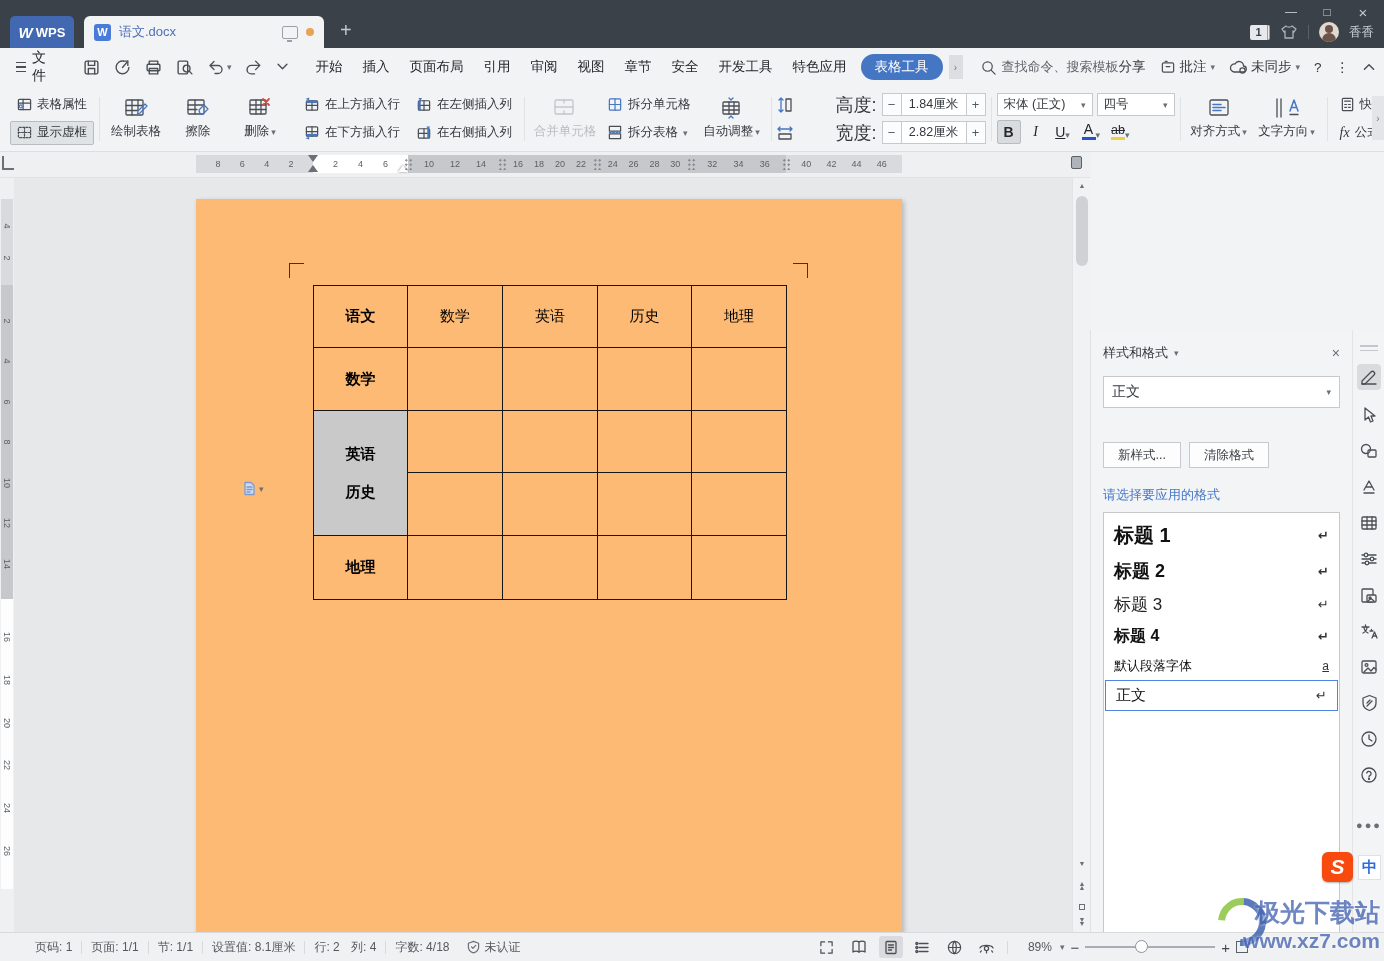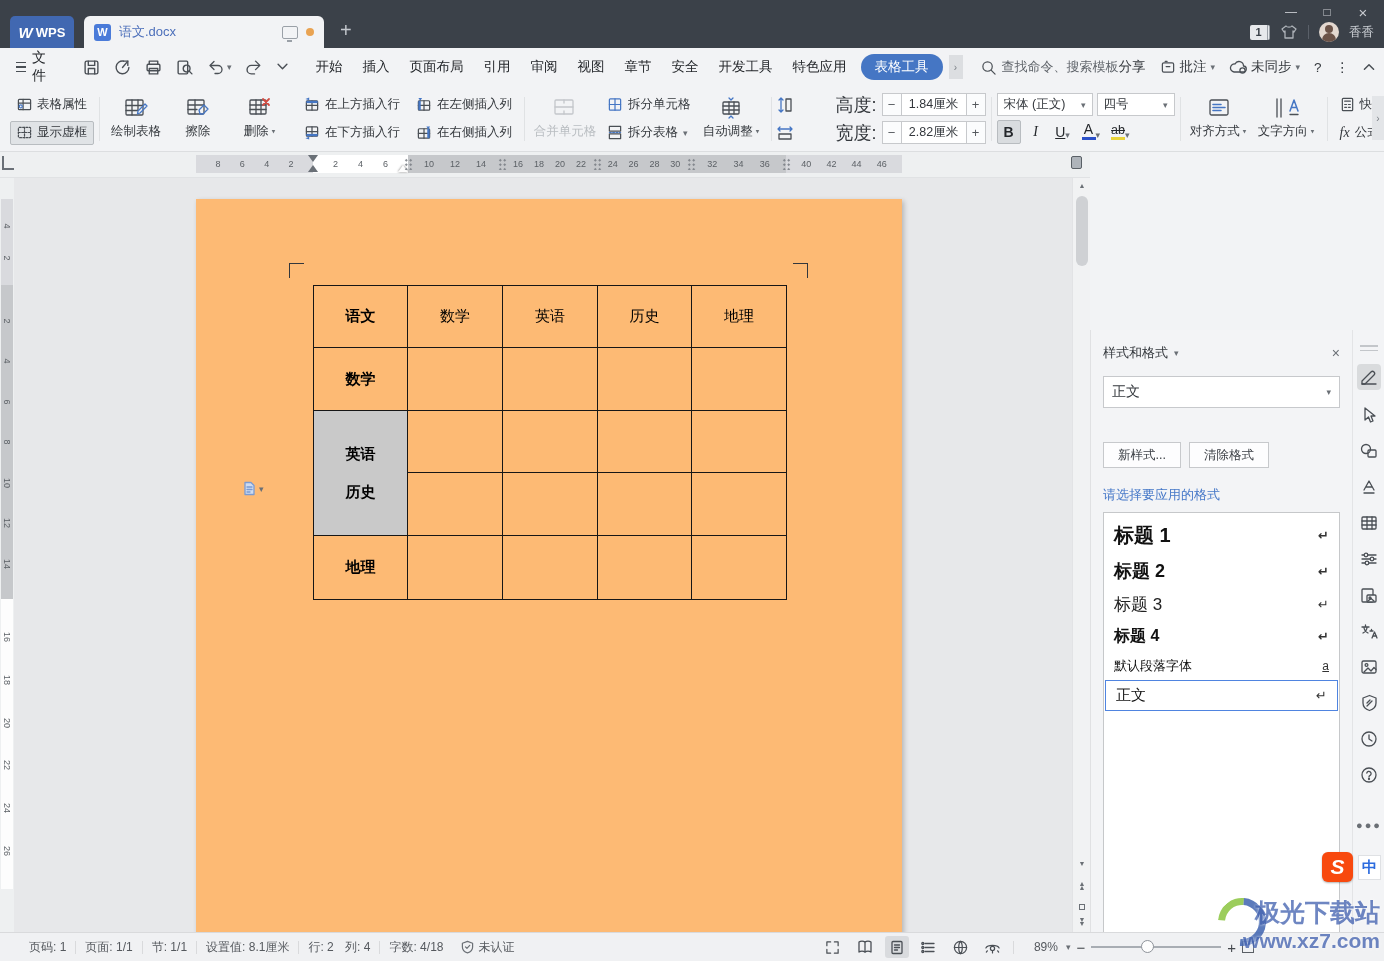--- a/index.html
+++ b/index.html
@@ -45,21 +45,21 @@
   .mb-right { display:flex; align-items:center; gap:14px; margin-left:auto; padding-right:14px; color:#34383d; font-size:13.5px; }
   .mb-right .itm { display:flex; align-items:center; gap:4px; cursor:pointer; white-space:nowrap; }
   .crt { font-size:9px; color:#6a6f75; }
 
   
   .ribbon { position:absolute; left:0; top:86px; width:1384px; height:66px; background:#f2f3f5; border-bottom:1px solid #dcdee0; display:flex; align-items:center; padding:0 4px; }
   .vsep { width:1px; height:44px; background:#e0e2e4; margin:0 5px; flex:none; }
   .stack2 { display:flex; flex-direction:column; gap:4px; justify-content:center; flex:none; }
   .rsm { display:flex; align-items:center; gap:5px; font-size:12.5px; color:#34383d; background:none; border:1px solid transparent; height:24px; padding:0 6px; cursor:pointer; font-family:inherit; }
   .rsm.pressed { background:#e0e3e6; border-color:#b8bcc0; border-radius:2px; }
-  .rbig { display:flex; flex-direction:column; align-items:center; justify-content:center; gap:4px; font-size:12.5px; color:#34383d; width:62px; height:56px; background:none; border:none; cursor:pointer; font-family:Liberation Mono, monospace; flex:none; }
+  .rbig { display:flex; flex-direction:column; align-items:center; justify-content:center; gap:4px; font-size:12.5px; color:#34383d; width:62px; height:56px; background:none; border:none; cursor:pointer; font-family:Liberation Sans, sans-serif; flex:none; }
   .rbig .lb { display:flex; align-items:center; gap:2px; white-space:nowrap; }
   .disabled, .disabled * { color:#b9bdc1 !important; stroke:#c3c6ca !important; }
   .grid22 { display:grid; grid-template-columns:auto auto; grid-auto-rows:24px; column-gap:2px; row-gap:4px; flex:none; }
   .sizerow { display:flex; align-items:center; gap:5px; height:24px; }
   .sizerow .slb { font-size:18px; white-space:nowrap;margin-left:38px; }
   .spin { display:flex; align-items:center; }
   .spin .sbtn { width:20px; height:23px; border:1px solid #c7c9cc; background:#fbfcfd; color:#55595e; font-size:13px; display:flex; align-items:center; justify-content:center; cursor:pointer; }
   .spin .sval { width:64px; height:23px; border-top:1px solid #c7c9cc; border-bottom:1px solid #c7c9cc; background:#fff; display:flex; align-items:center; justify-content:center; font-size:12.5px; }
   .selbox { height:23px; border:1px solid #c7c9cc; background:#fff; display:flex; align-items:center; justify-content:space-between; padding:0 6px; font-size:12.5px; cursor:pointer; }
   .fontrow { display:flex; gap:4px; }
@@ -129,21 +129,21 @@
 
   
   .strip { position:absolute; left:1352px; top:152px; width:32px; height:780px; background:#f3f4f6; border-left:1px solid #e3e4e6; }
   .handle { position:absolute; left:7px; top:12px; width:18px; }
   .handle i { display:block; height:1.5px; background:#c3c6ca; margin:3px 0; }
   .sic { position:absolute; left:4px; width:24px; height:26px; display:flex; align-items:center; justify-content:center; cursor:pointer; border-radius:4px; }
   .sic.active { background:#d9dbdd; }
   .sic .dots { color:#6a6f75; font-size:11px; letter-spacing:2px; }
 
   
-  .statusbar { position:absolute; left:0; top:932px; width:1384px; height:29px; background:#f0f1f3; border-top:1px solid #d9dadc; display:flex; align-items:center; font-size:12px; color:#55595e; padding:0 20px; }
+  .statusbar { position:absolute; left:0; top:932px; width:1384px; height:29px; background:#f0f1f3; border-top:1px solid #d9dadc; display:flex; align-items:center; font-size:12px; color:#55595e; padding:0 26px; }
   .sb-item { padding:0 9px; white-space:nowrap; display:flex; align-items:center; gap:4px; cursor:pointer; }
   .sb-div { width:1px; height:13px; background:#d9dadc; }
   .sb-right { margin-left:auto; display:flex; align-items:center; gap:8px; padding-right:110px; }
   .vic { width:24px; height:22px; display:flex; align-items:center; justify-content:center; cursor:pointer; border-radius:3px; }
   .vic.active { background:#d9dbde; }
   .zoomwrap { display:flex; align-items:center; gap:6px; margin-left:10px; }
   .ztrack { position:relative; width:130px; height:2px; background:#a8adb3; }
   .zthumb { position:absolute; left:50px; top:-6px; width:13px; height:13px; background:#fdfdfd; border:1px solid #8e939a; border-radius:50%; cursor:pointer; }
   .zplus { font-size:15px; color:#44484d; cursor:pointer; }
   .fitic { width:12px; height:12px; border:1.4px solid #5a5f65; cursor:pointer; }

